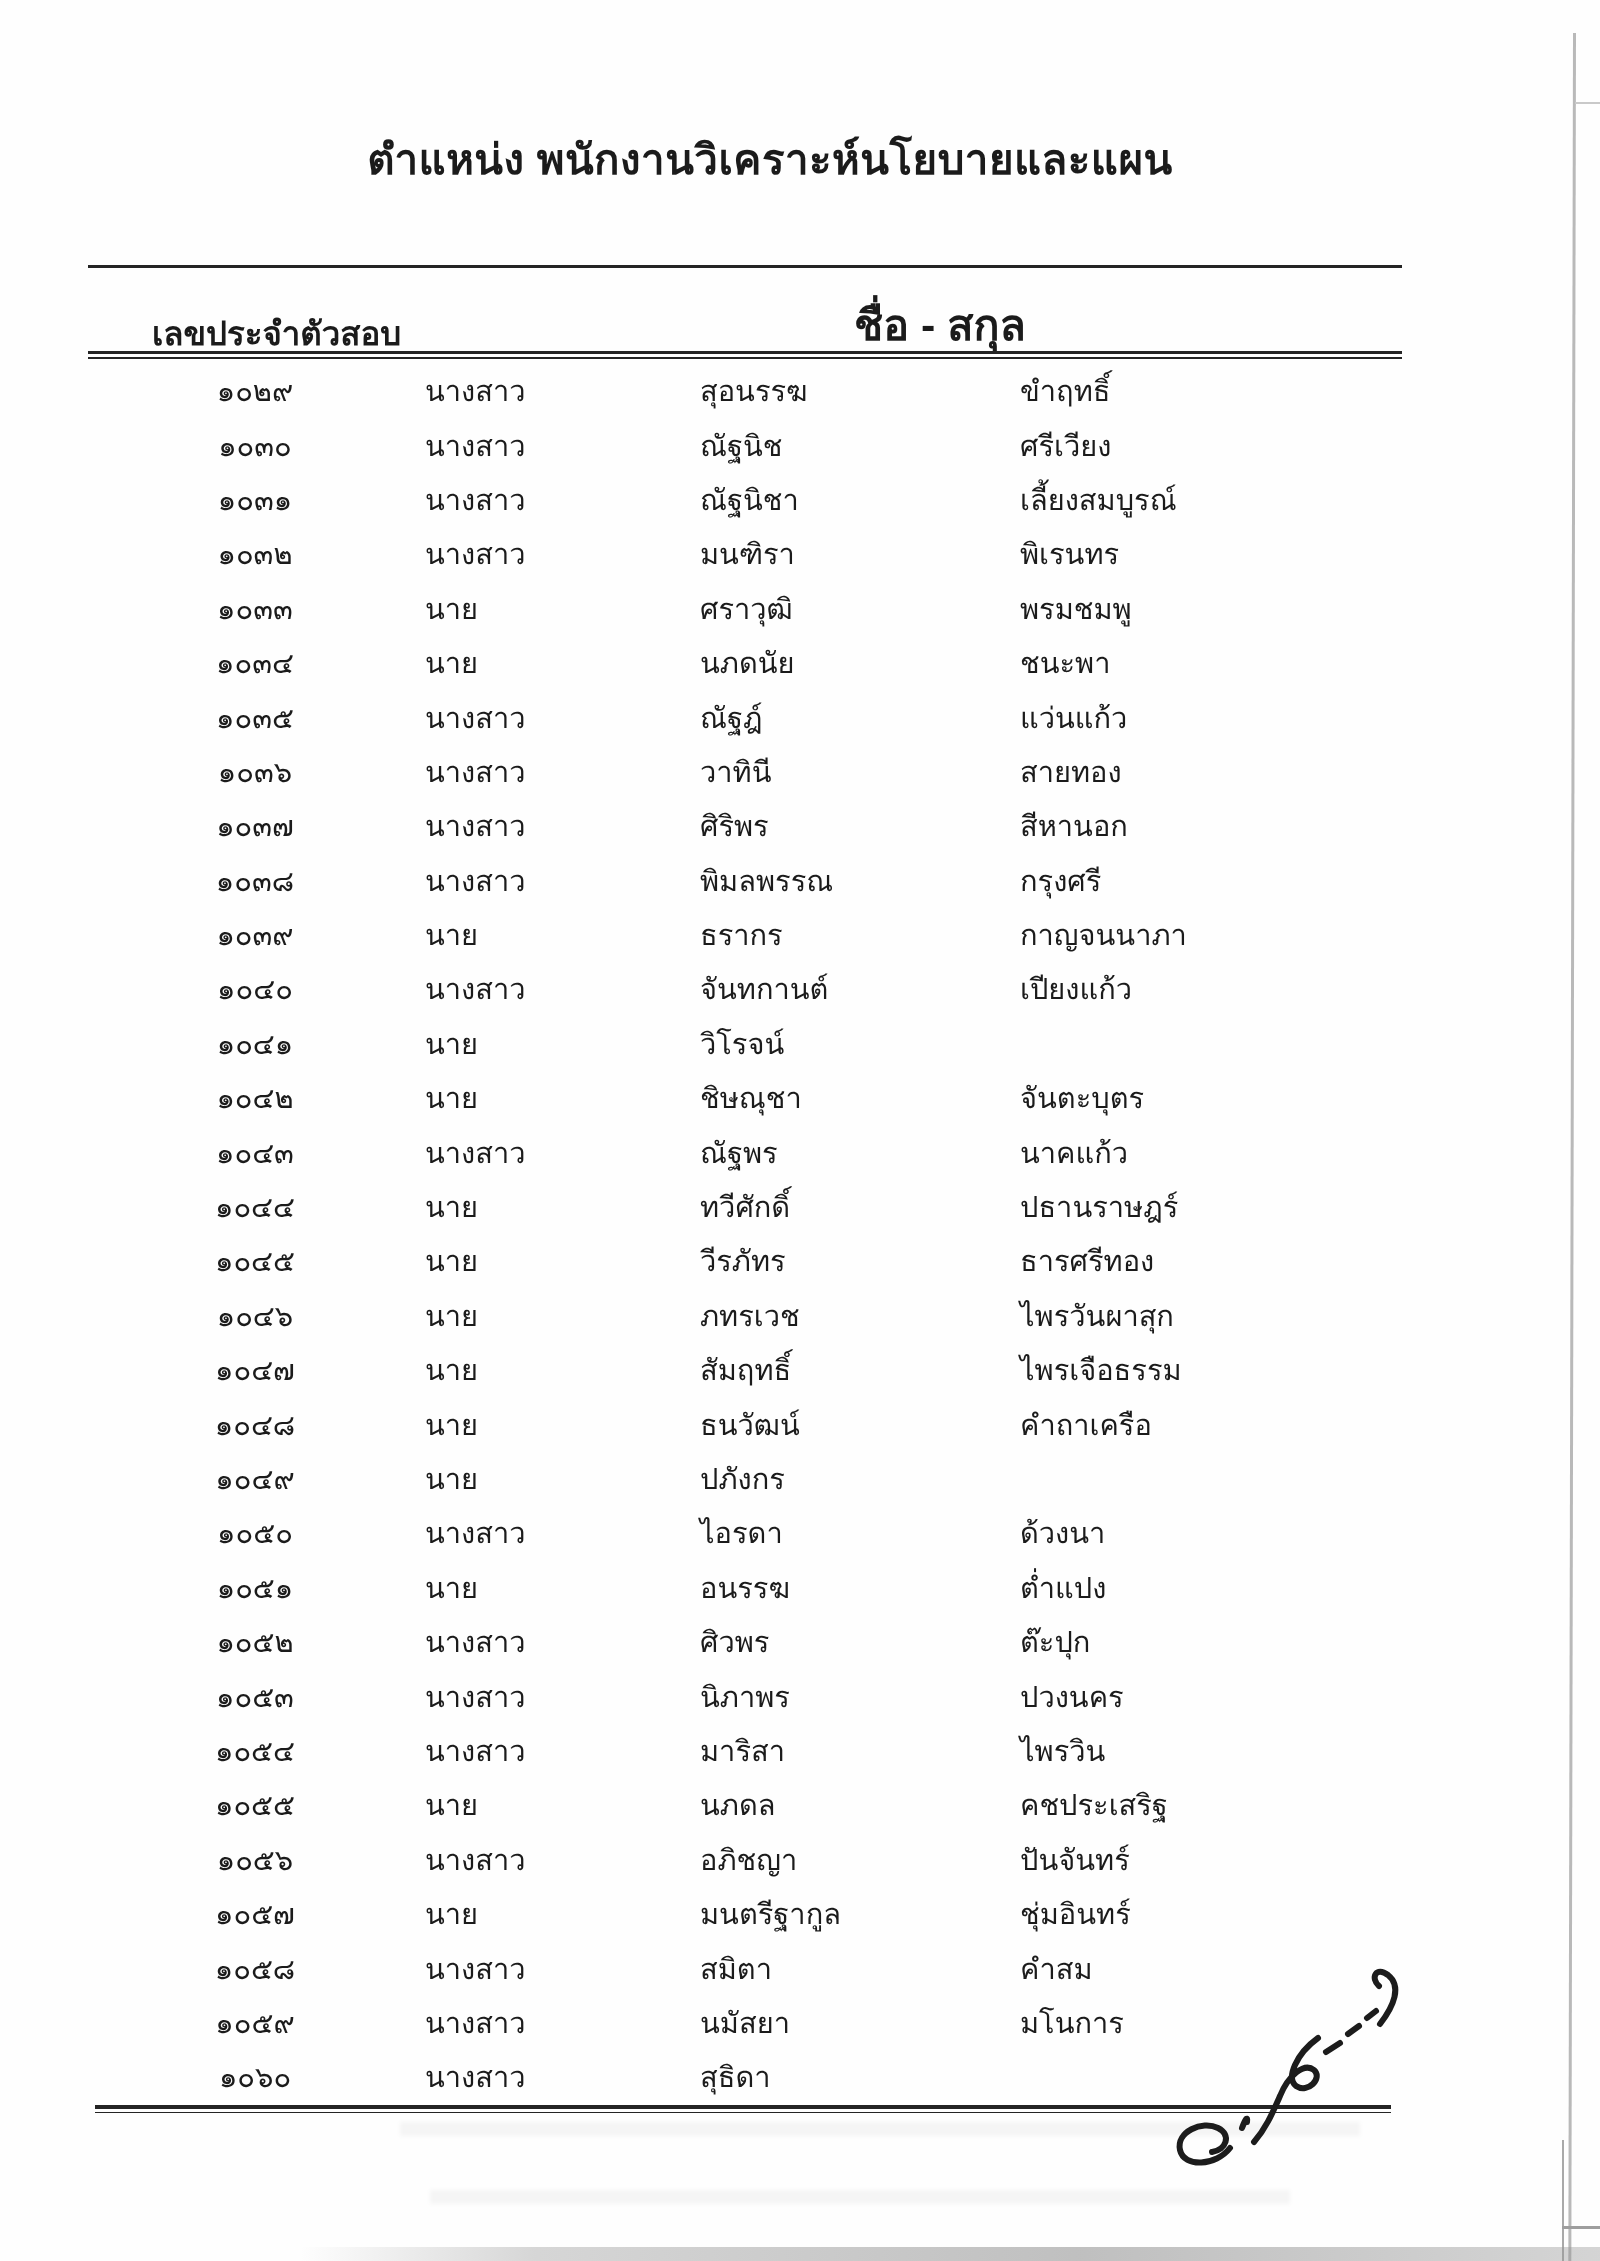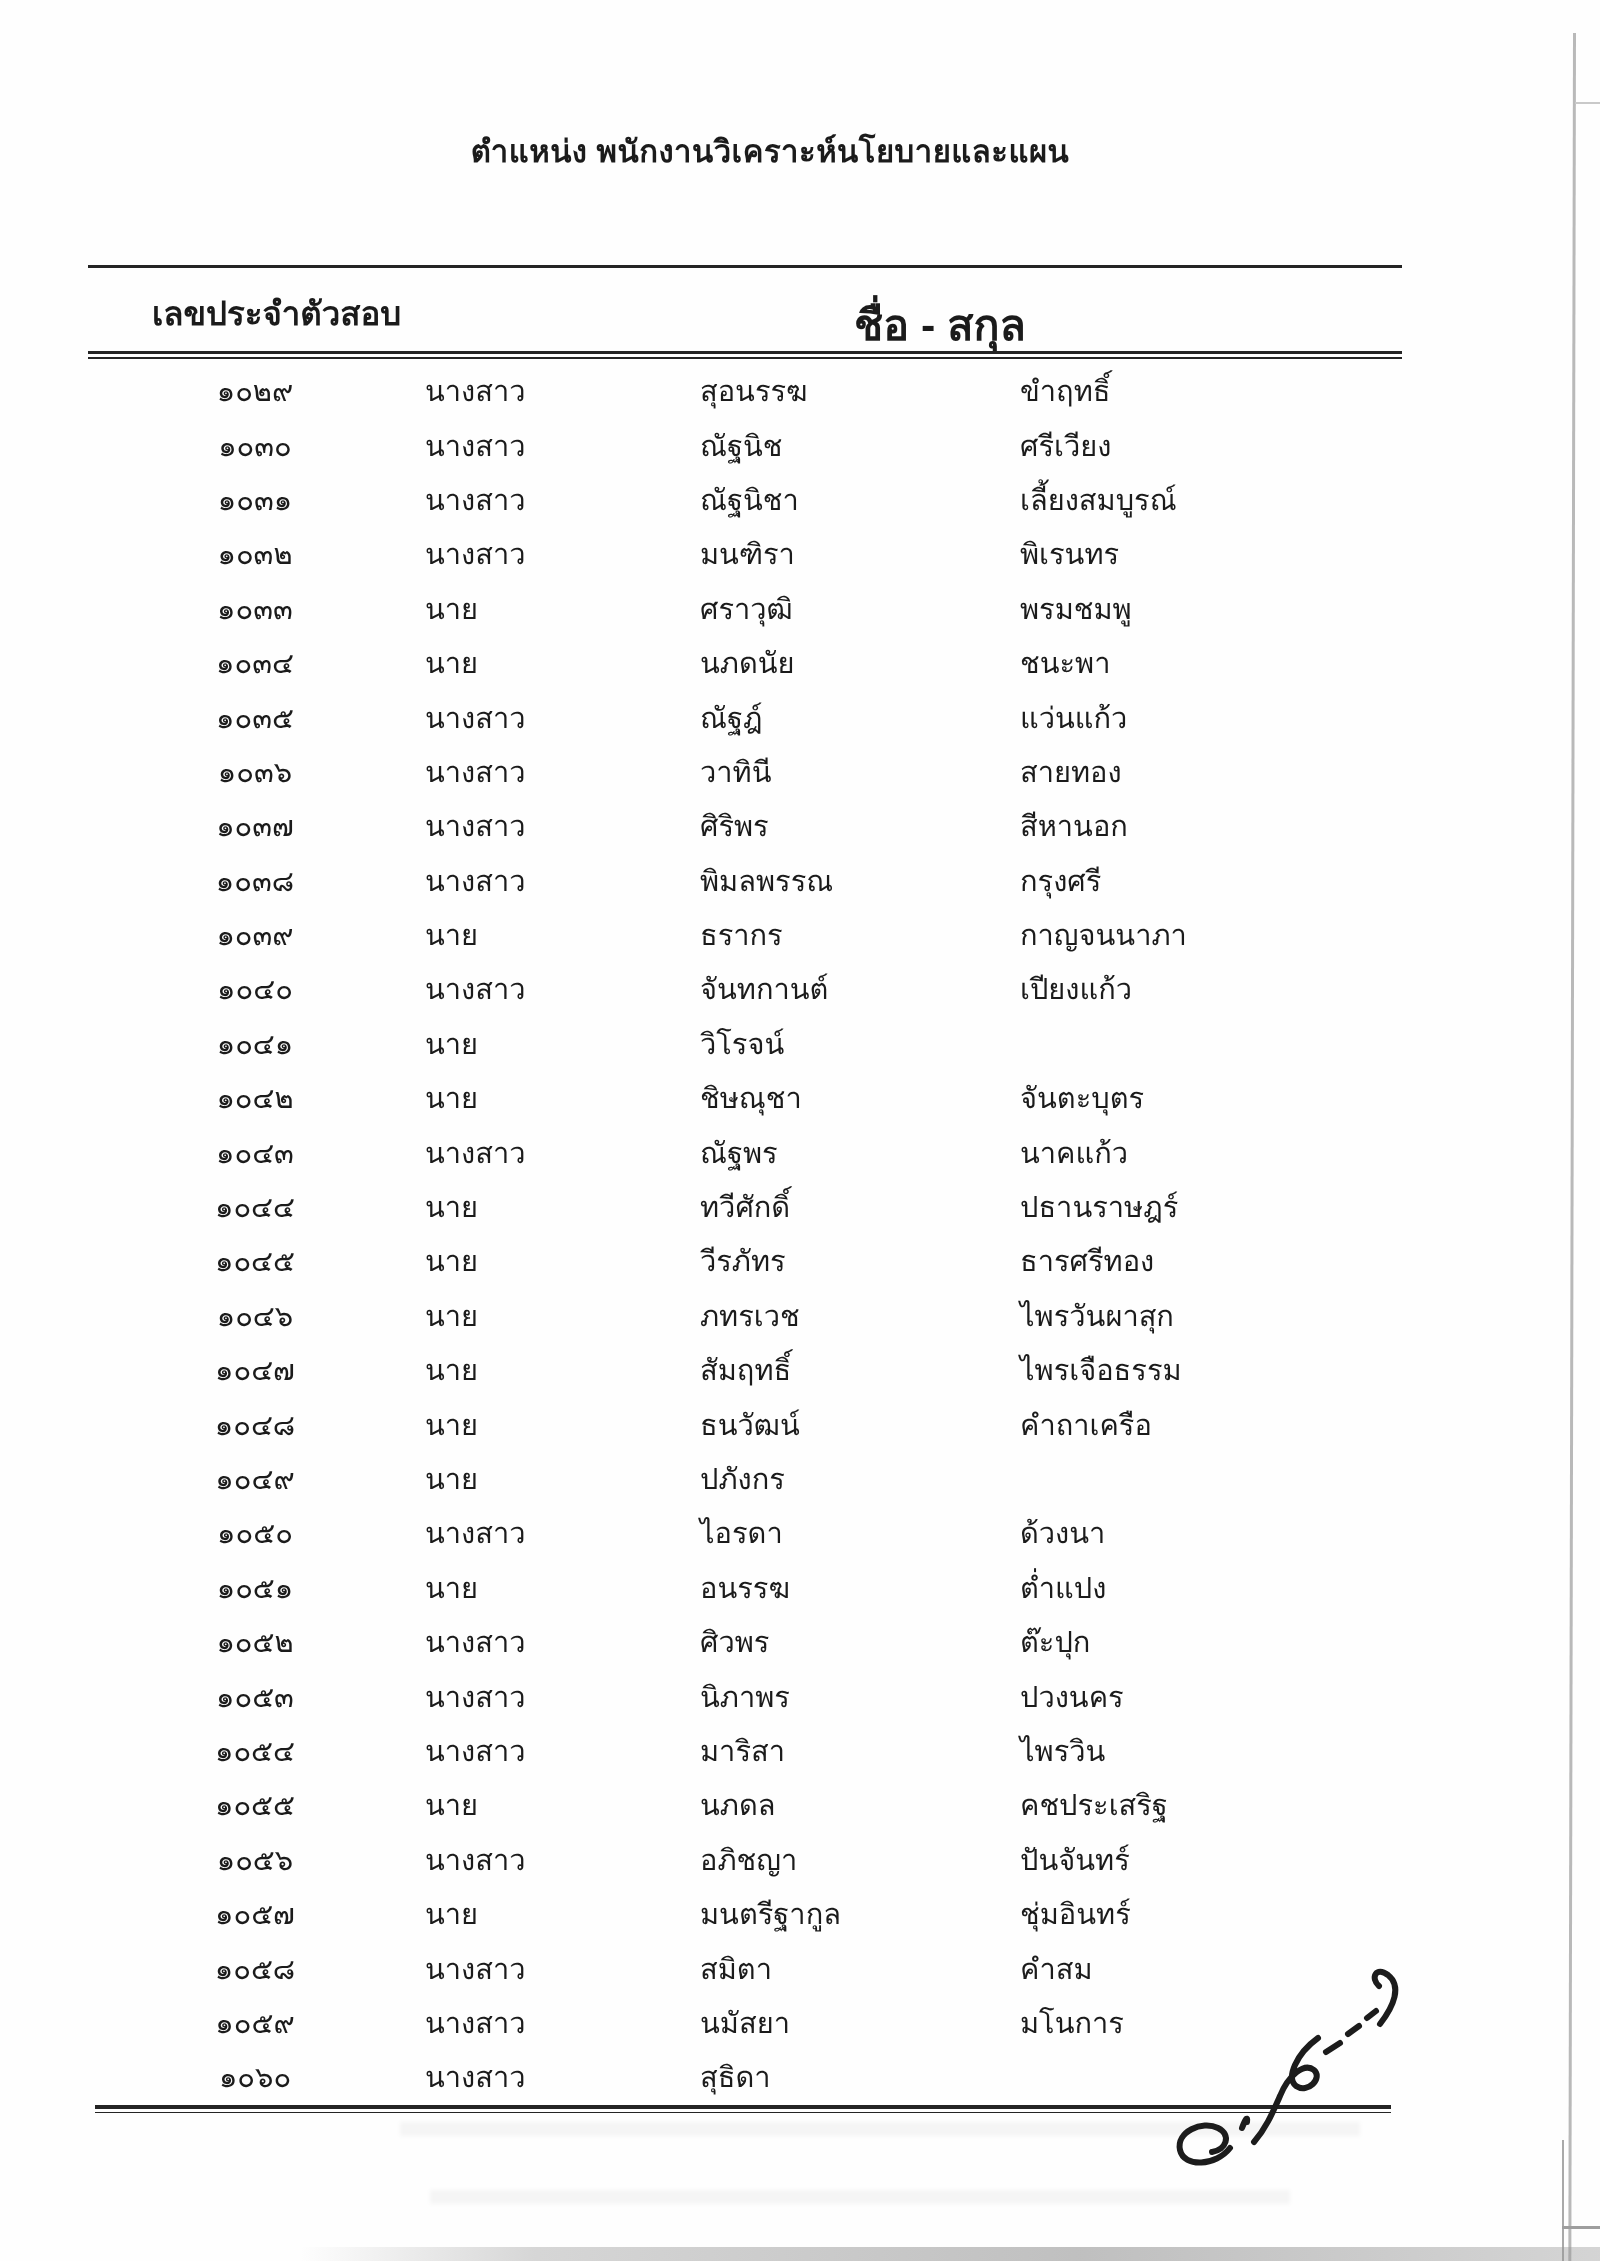--- a/index.html
+++ b/index.html
@@ -8,33 +8,33 @@
     width:1600px;height:2261px;
     margin:0 auto;
     background:#fefefe;
     font-family:"Liberation Sans", sans-serif;
     color:#1b1b1b;
     overflow:hidden;
   }
   .doc-title{
     position:absolute;top:126px;left:0;right:60px;
     text-align:center;
-    font-size:31px;font-weight:600;
+    font-size:42px;font-weight:600;
     letter-spacing:.5px;
   }
   
   .rule{position:absolute;background:#242424;}
   .rule-top{left:88px;width:1314px;top:265px;height:3px;}
   .rule-head-a{left:88px;width:1314px;top:351px;height:3px;}
   .rule-head-b{left:88px;width:1314px;top:357px;height:2px;}
   .rule-bottom-a{left:95px;width:1296px;top:2105px;height:4px;}
   .rule-bottom-b{left:95px;width:1296px;top:2112px;height:1px;}
   .thead{position:absolute;top:283px;left:0;width:1600px;height:60px;}
   .th-id{
-    position:absolute;left:152px;top:4px;
+    position:absolute;left:152px;top:24px;
     font-size:33px;font-weight:700;
   }
   .th-name{
     position:absolute;left:760px;width:360px;top:8px;
     text-align:center;font-size:43px;font-weight:700;
   }
   .tbody{
     position:absolute;top:364px;left:0;width:1584px;height:1742px;
     display:flex;flex-direction:column;
   }

